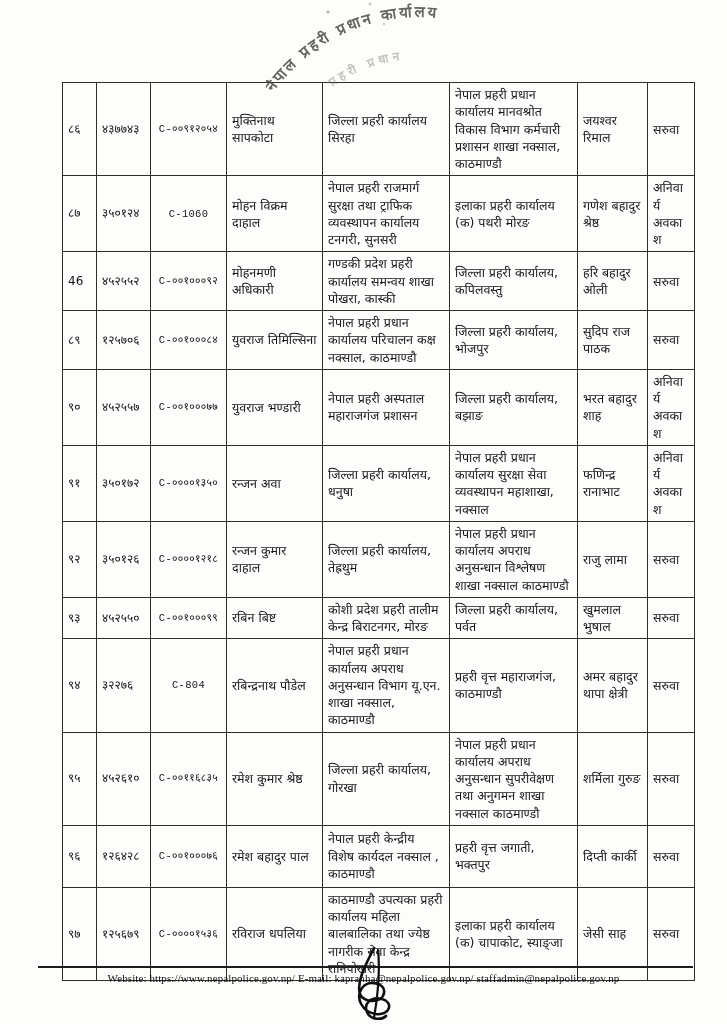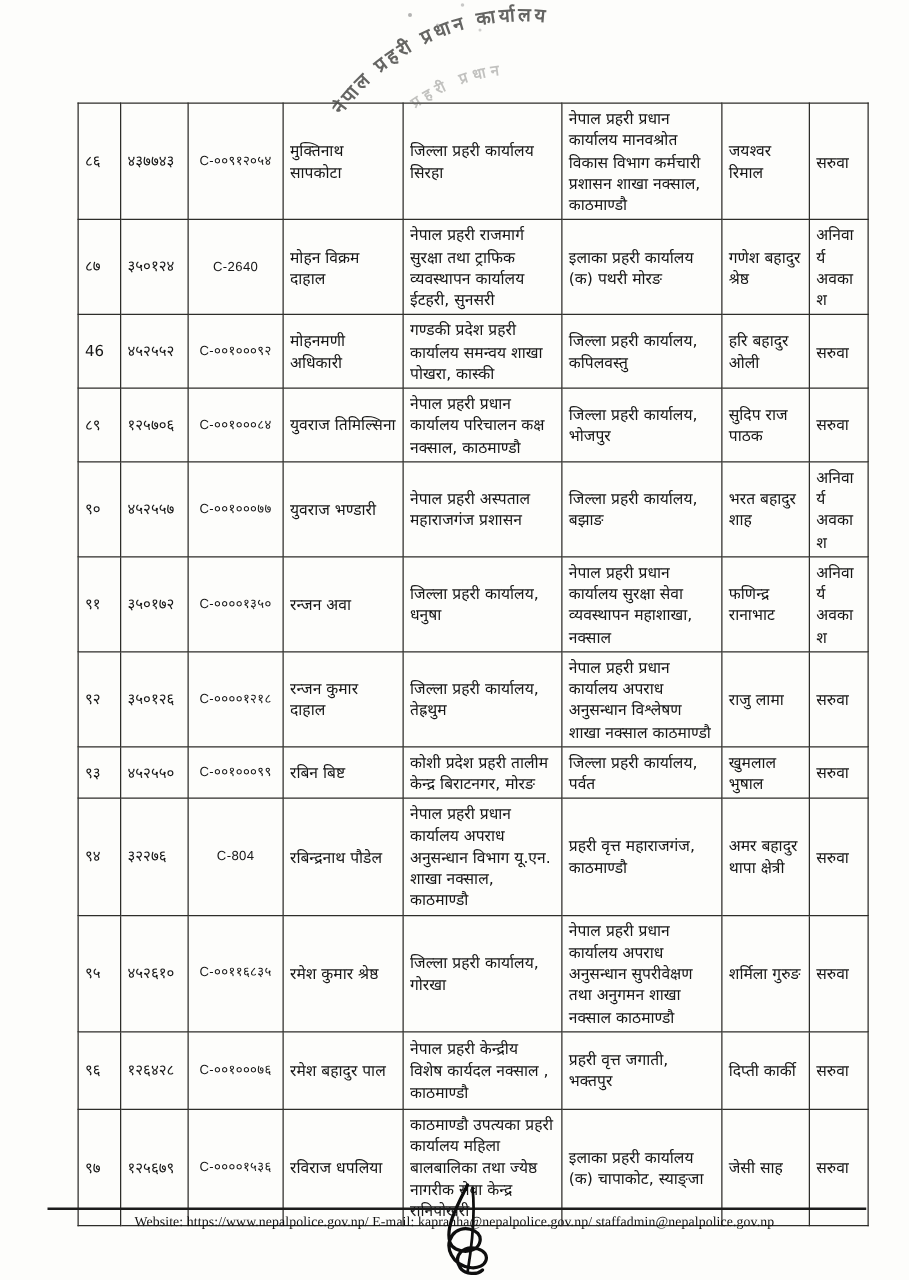--- a/index.html
+++ b/index.html
@@ -17,21 +17,21 @@
     border-collapse:collapse;table-layout:fixed;
     font-size:12.5px;line-height:1.38;
   }
   table.roster td{
     border:1.4px solid #2e2d2a;
     padding:3px 5px;
     vertical-align:middle;
     word-wrap:break-word;
   }
   td.c0,td.c1{text-align:left;font-size:12px;}
-  td.c2{text-align:center;font-size:10.5px;letter-spacing:.3px;font-family:Liberation Sans, sans-serif;}
+  td.c2{text-align:center;font-size:10.5px;letter-spacing:.3px;font-family:Liberation Mono, monospace;}
   td.c3,td.c4,td.c5,td.c6,td.c7{text-align:left;}
   td.c7{padding-left:4px;}
 
   
   .stamp{position:absolute;left:266px;top:-10px;width:256px;height:118px;pointer-events:none;z-index:5;}
   
   .footer-rule{position:absolute;left:38px;top:966px;width:655px;height:2px;background:#1c1c1c;}
   .footer-text{
     position:absolute;left:0;top:972px;width:727px;text-align:center;
     font-family:"Liberation Serif","DejaVu Serif",serif;
@@ -79,23 +79,23 @@
           <td class="c2">C-००९१२०५४</td>
           <td class="c3">मुक्तिनाथ सापकोटा</td>
           <td class="c4">जिल्ला प्रहरी कार्यालय सिरहा</td>
           <td class="c5">नेपाल प्रहरी प्रधान कार्यालय मानवश्रोत विकास विभाग कर्मचारी प्रशासन शाखा नक्साल, काठमाण्डौ</td>
           <td class="c6">जयश्वर रिमाल</td>
           <td class="c7">सरुवा</td>
         </tr>
         <tr style="height: 56px;">
           <td class="c0">८७</td>
           <td class="c1">३५०१२४</td>
-          <td class="c2">C-2640</td>
+          <td class="c2">C-1060</td>
           <td class="c3">मोहन विक्रम दाहाल</td>
-          <td class="c4">नेपाल प्रहरी राजमार्ग सुरक्षा तथा ट्राफिक व्यवस्थापन कार्यालय ईटहरी, सुनसरी</td>
+          <td class="c4">नेपाल प्रहरी राजमार्ग सुरक्षा तथा ट्राफिक व्यवस्थापन कार्यालय टनगरी, सुनसरी</td>
           <td class="c5">इलाका प्रहरी कार्यालय (क) पथरी मोरङ</td>
           <td class="c6">गणेश बहादुर श्रेष्ठ</td>
           <td class="c7">अनिवार्य अवकाश</td>
         </tr>
         <tr style="height: 57px;">
           <td class="c0">46</td>
           <td class="c1">४५२५५२</td>
           <td class="c2">C-००१०००९२</td>
           <td class="c3">मोहनमणी अधिकारी</td>
           <td class="c4">गण्डकी प्रदेश प्रहरी कार्यालय समन्वय शाखा पोखरा, कास्की</td>

